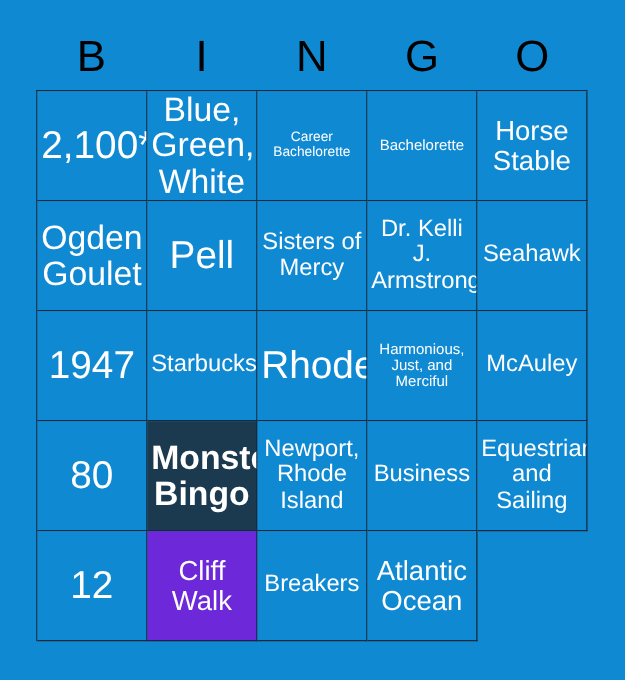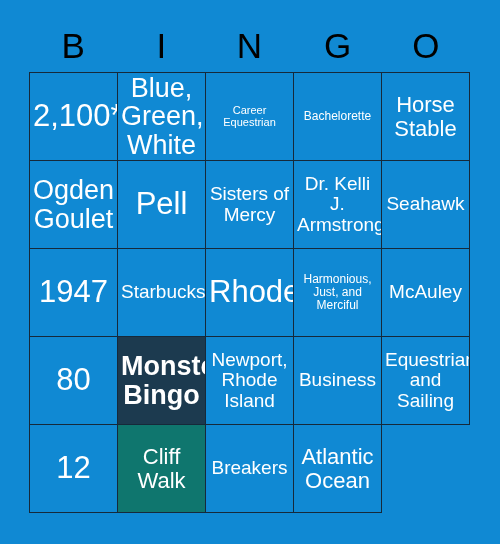--- a/index.html
+++ b/index.html
@@ -81,21 +81,21 @@
   .fs-xxl .cell-text { font-size: 31px; }
   .fs-xl  .cell-text { font-size: 22px; }
   .fs-lg  .cell-text { font-size: 27px; }
   .fs-md  .cell-text { font-size: 19px; }
   .fs-sm  .cell-text { font-size: 19px; }
   .fs-xs  .cell-text { font-size: 12px; }
   .fs-xxs .cell-text { font-size: 11px; }
 
   
   .mark-navy  { background: #1c3a4f; font-weight: bold; }
-  .mark-blue  { background: #0f766e; }
+  .mark-blue  { background: #6d28d9; }
 </style>
 </head>
 <body>
 
 <div id="bingo-card">
 
   <div id="header-row">
       <div class="header-letter">B</div>
       <div class="header-letter">I</div>
       <div class="header-letter">N</div>
@@ -104,21 +104,21 @@
     </div>
 
   <div id="grid">
       <div class="cell fs-xxl">
         <span class="cell-text">2,100*</span>
       </div>
       <div class="cell fs-lg">
         <span class="cell-text">Blue, Green, White</span>
       </div>
       <div class="cell fs-xxs">
-        <span class="cell-text">Career Equestrian</span>
+        <span class="cell-text">Career Bachelorette</span>
       </div>
       <div class="cell fs-xs">
         <span class="cell-text">Bachelorette</span>
       </div>
       <div class="cell fs-xl">
         <span class="cell-text">Horse Stable</span>
       </div>
       <div class="cell fs-lg">
         <span class="cell-text">Ogden Goulet</span>
       </div>

